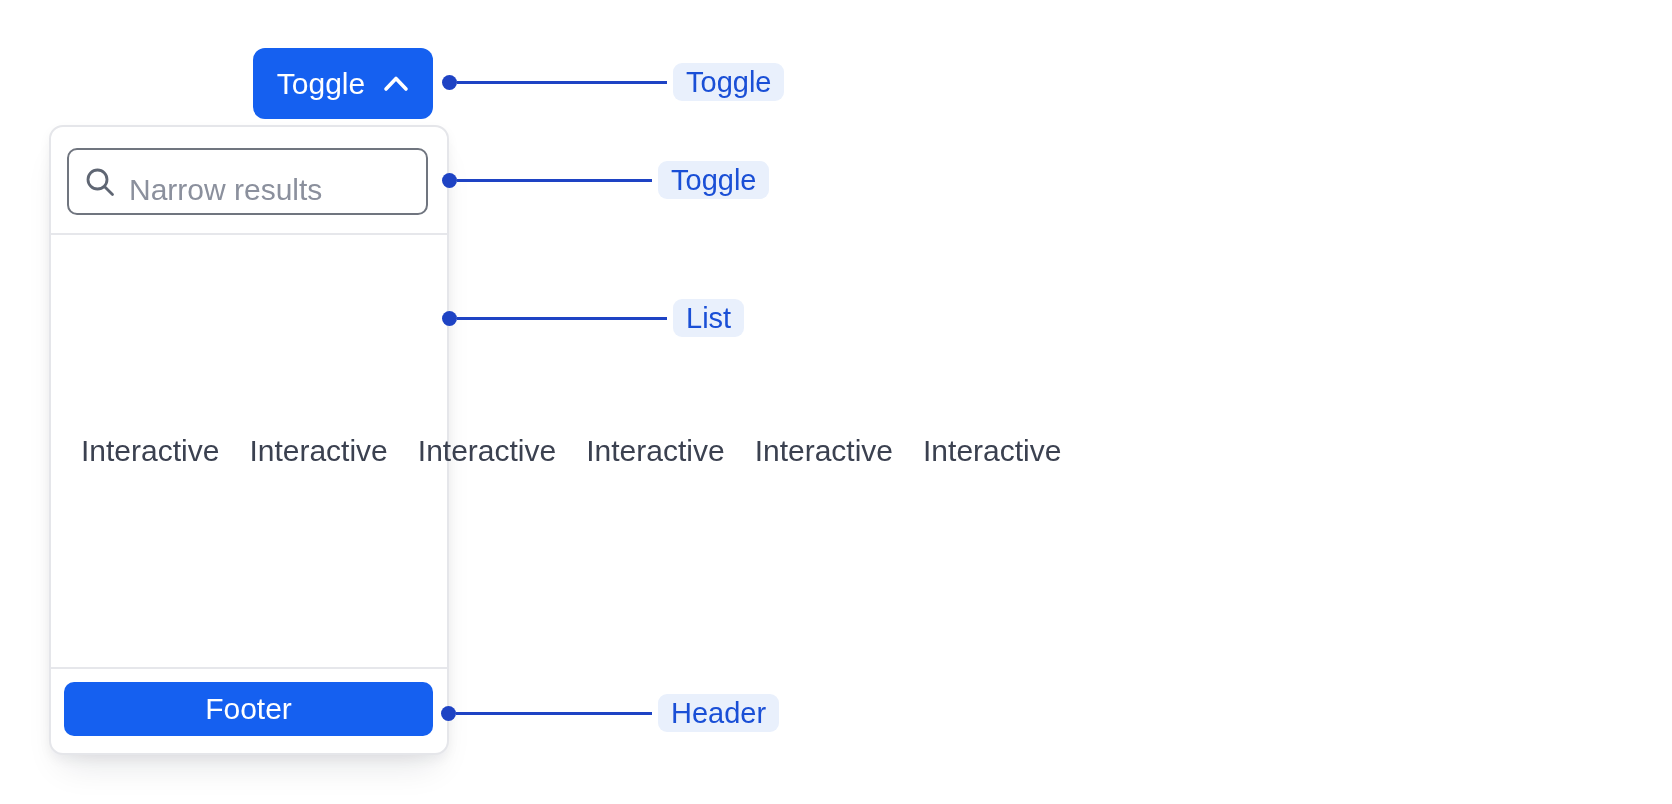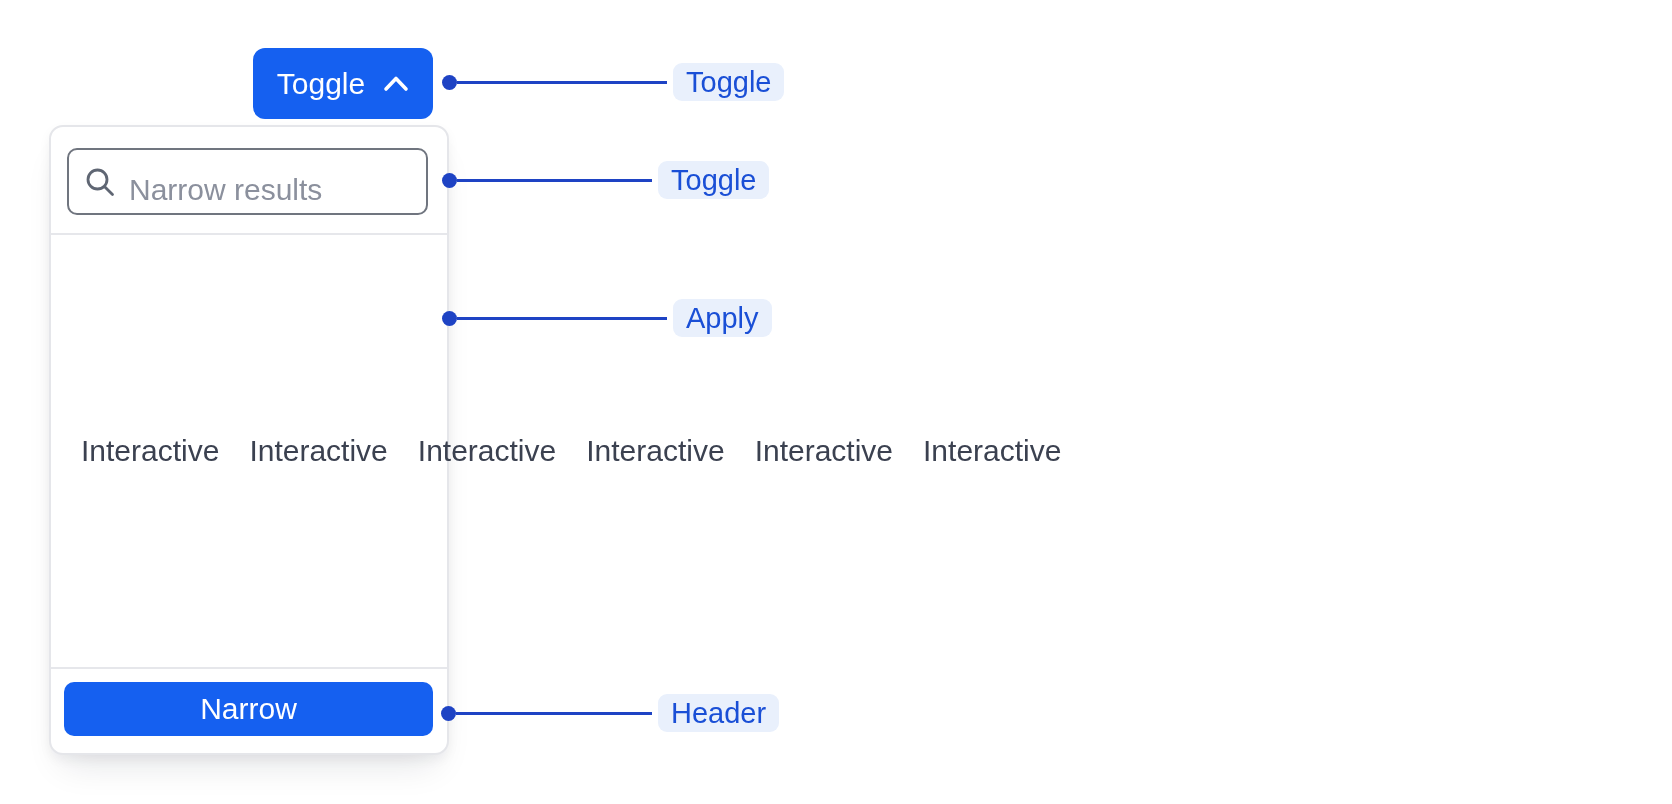--- a/index.html
+++ b/index.html
@@ -156,40 +156,40 @@
   <div class="panel-list">
     <div class="list-item">Interactive</div>
     <div class="list-item">Interactive</div>
     <div class="list-item">Interactive</div>
     <div class="list-item">Interactive</div>
     <div class="list-item">Interactive</div>
     <div class="list-item">Interactive</div>
   </div>
 
   <div class="panel-footer">
-    <button class="apply-button">Narrow</button>
+    <button class="apply-button">Footer</button>
   </div>
 
 </div>
 
 <div class="annotation annotation-toggle">
   <span class="dot"></span>
   <span class="line"></span>
   <span class="label">Toggle</span>
 </div>
 
 <div class="annotation annotation-header">
   <span class="dot"></span>
   <span class="line"></span>
   <span class="label">Toggle</span>
 </div>
 
 <div class="annotation annotation-list">
   <span class="dot"></span>
   <span class="line"></span>
-  <span class="label">Apply</span>
+  <span class="label">List</span>
 </div>
 
 <div class="annotation annotation-footer">
   <span class="dot"></span>
   <span class="line"></span>
   <span class="label">Header</span>
 </div>
 
 </body></html>

